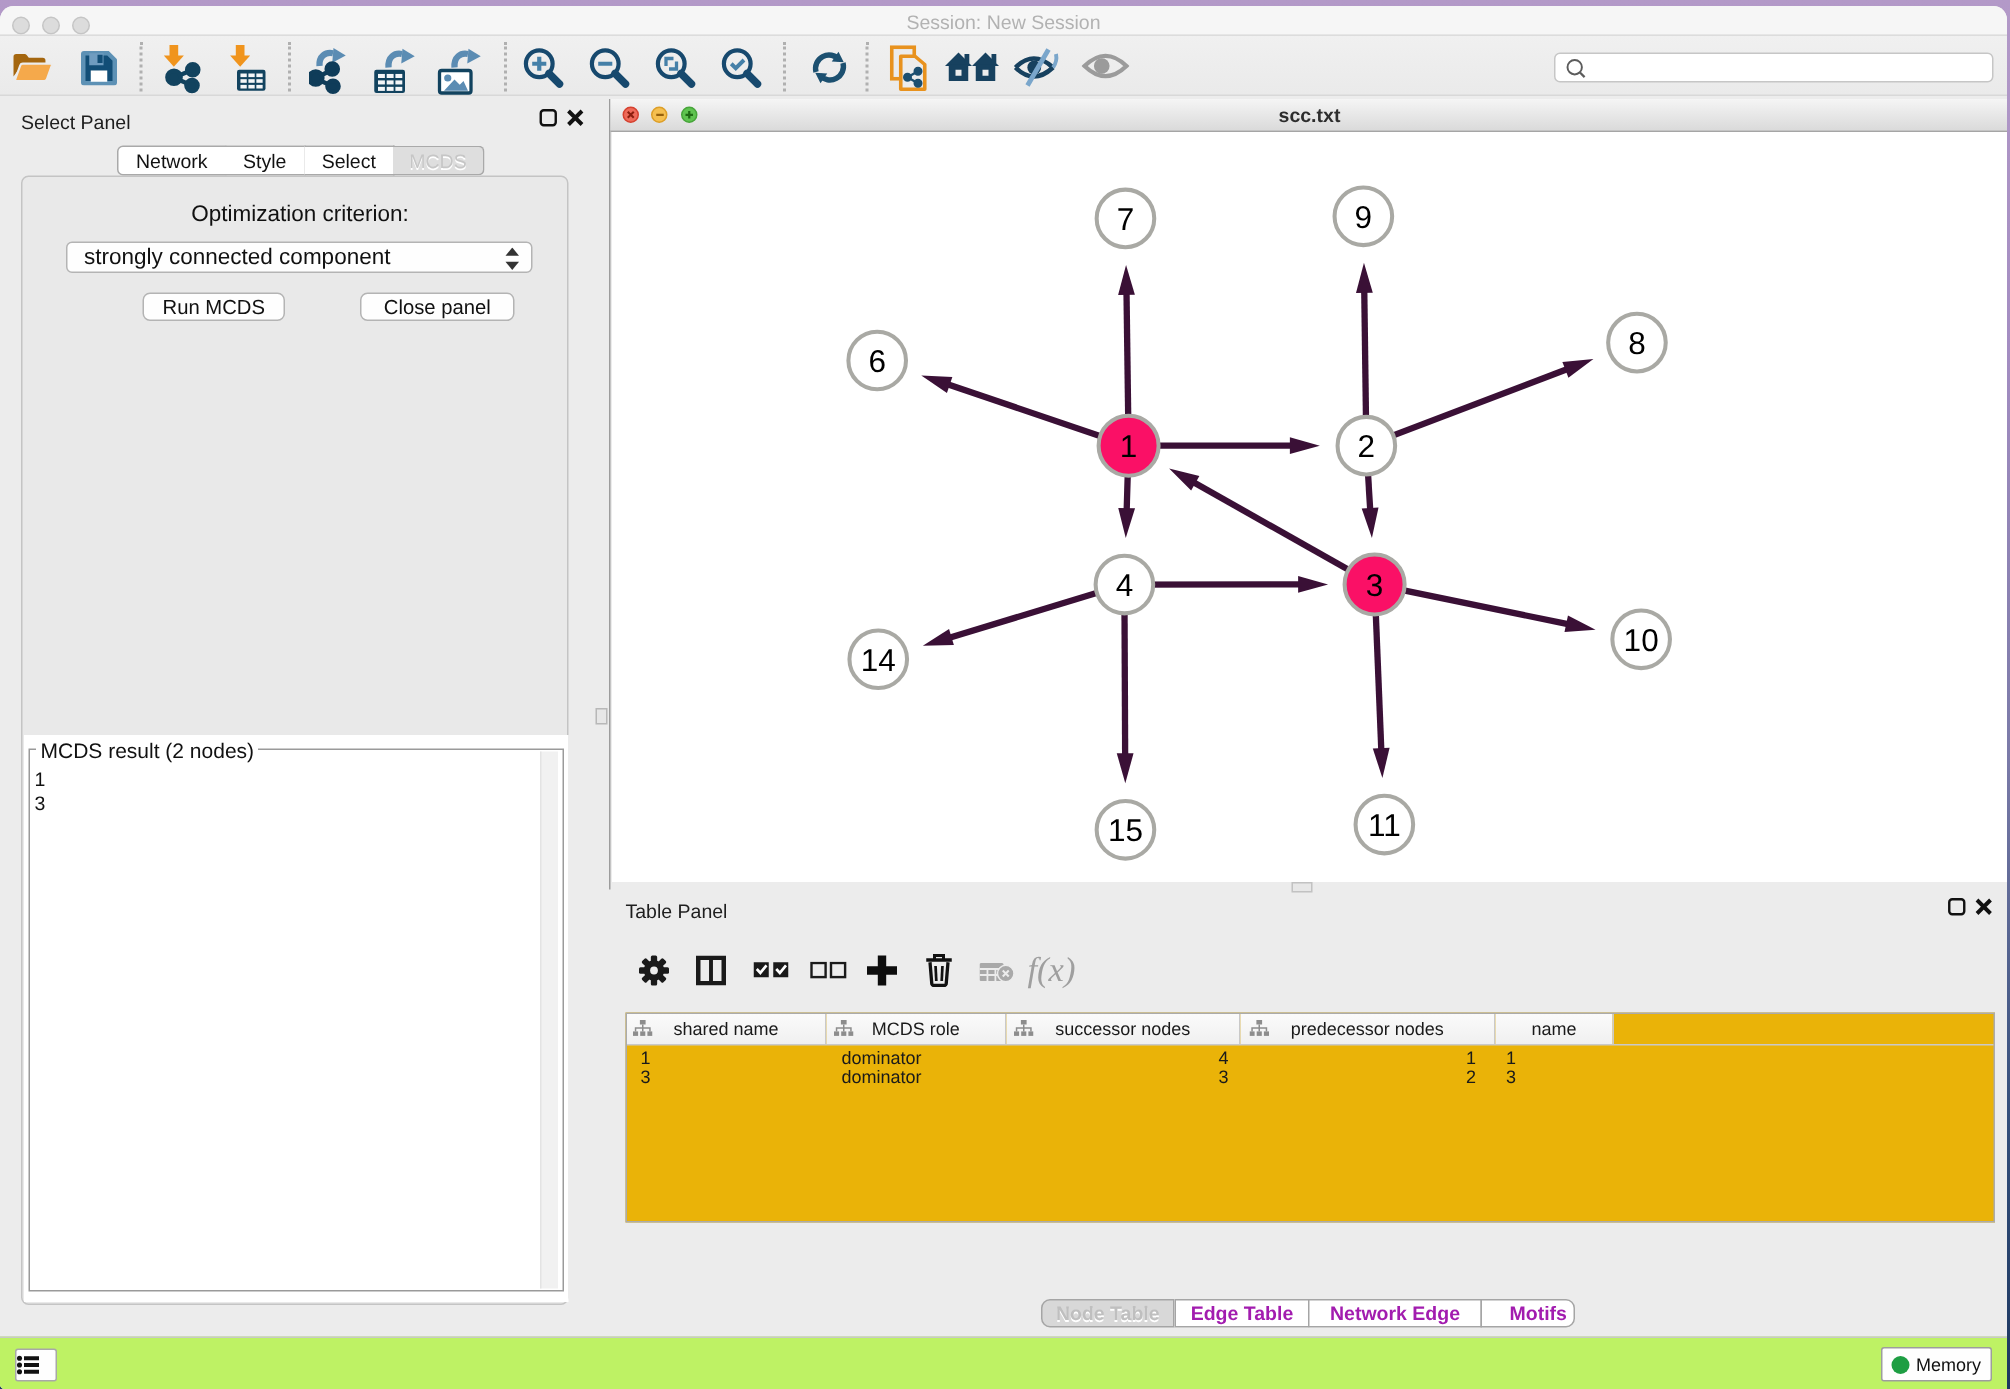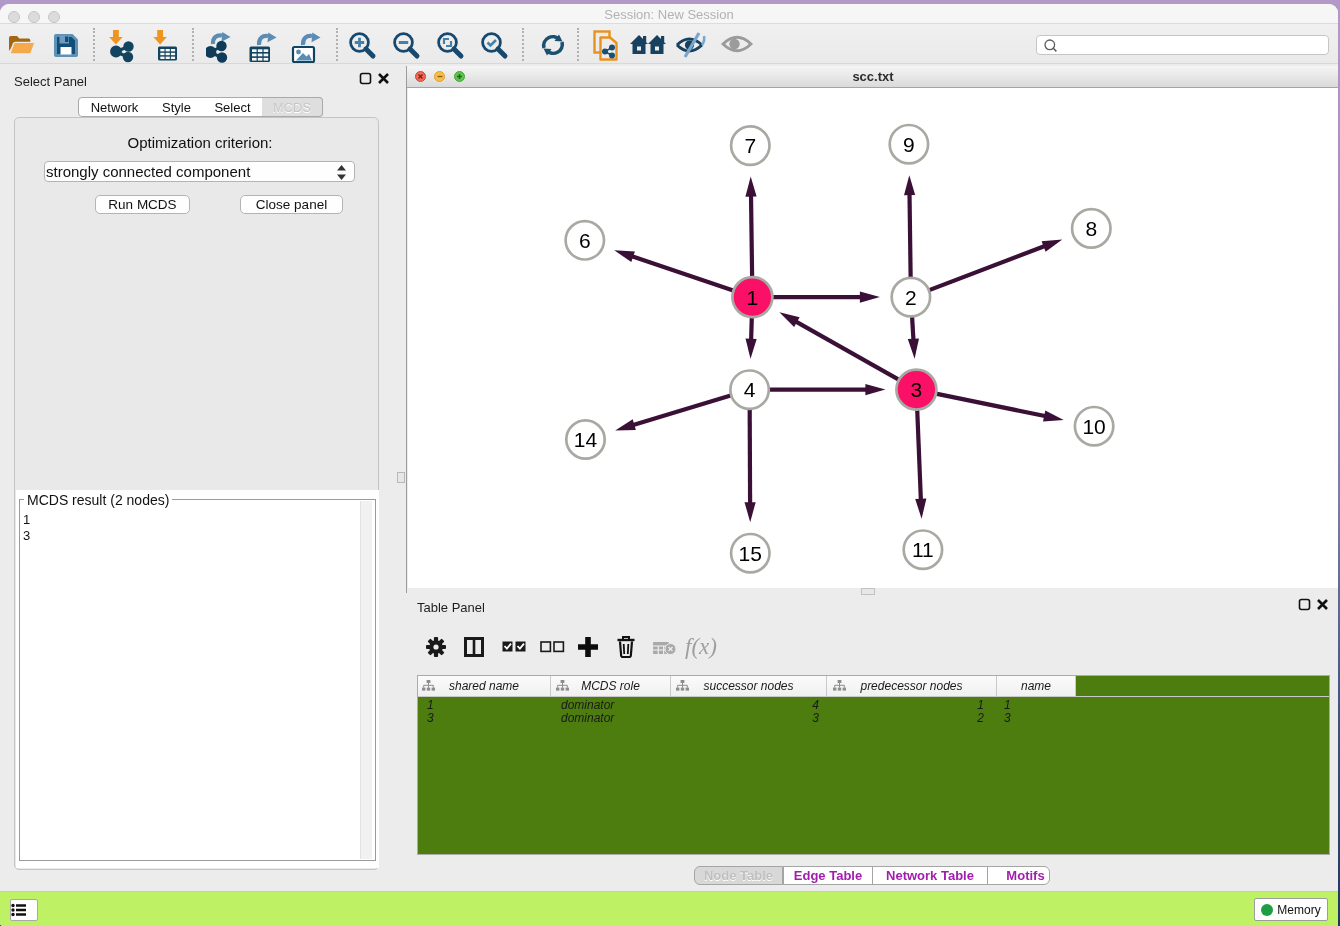--- a/index.html
+++ b/index.html
@@ -28,22 +28,22 @@
  box-sizing:border-box;font-size:13px;color:#111;text-align:center;}
 
 #netwin{position:absolute;left:406px;top:62px;width:932px;height:527px;}
 #nettitle{position:absolute;left:0;top:0;width:100%;height:22px;
  background:linear-gradient(#f5f5f5,#dadada);border-bottom:1px solid #a5a5a5;box-sizing:border-box;}
 .tl2{position:absolute;top:5px;width:11px;height:11px;border-radius:50%;box-sizing:border-box;}
 #netcanvas{position:absolute;left:1px;top:22px;width:931px;height:500px;background:#fff;}
 #netwin{border-left:1px solid #9c9c9c;}
 
 #tpanel{position:absolute;left:392px;top:589px;width:946px;height:298px;}
-#ttable{position:absolute;left:25px;top:82px;width:913px;height:180px;background:#4d7c0f;
- border:1px solid #ababab;box-sizing:border-box;font-style:italic;}
+#ttable{position:absolute;left:25px;top:82px;width:913px;height:140px;background:#eab308;
+ border:1px solid #ababab;box-sizing:border-box;}
 .th{position:absolute;top:0;height:20px;background:linear-gradient(#fbfbfb,#f0f0f0);
  border-right:1px solid #c9c9c9;box-sizing:border-box;font-size:12px;color:#1a1a1a;text-align:center;line-height:20px;}
 .td{position:absolute;font-size:12px;color:#1a1a1a;height:13px;line-height:13px;}
 .btab{position:absolute;top:273px;height:19px;background:#fff;border:1px solid #a5a5a5;
  box-sizing:border-box;font-size:13px;font-weight:bold;color:#a21caf;text-align:center;line-height:17px;}
 
 #status{position:absolute;left:0;top:887px;width:1338px;height:35px;background:#bef264;border-top:1px solid #c8c8c8;box-sizing:border-box;}
 svg{display:block;}
 </style>
 </head>
@@ -216,21 +216,21 @@
   <rect x="1.5" y="1.5" width="10" height="10" rx="2" fill="none" stroke="#111" stroke-width="1.6"></rect>
   <path d="M20,2 l9,9 M29,2 l-9,9" stroke="#111" stroke-width="2.6"></path>
  </svg>
  <div class="tab" style="left:78px;width:73px;border-radius:4px 0 0 4px;">Network</div>
  <div class="tab" style="left:150px;width:54px;border-left:none;">Style</div>
  <div class="tab" style="left:203px;width:60px;border-left:none;">Select</div>
  <div class="tab" style="left:262px;width:61px;border-left:none;border-radius:0 4px 4px 0;background:#dedede;color:#c6c6c6;text-shadow:0 1px 0 #fff;">MCDS</div>
  <div id="cpbox">
   <div style="position:absolute;left:0;top:16px;width:100%;text-align:center;text-indent:7px;font-size:15px;color:#111;">Optimization criterion:</div>
   <div class="btn" style="left:29px;top:43px;width:311px;height:21px;border-radius:4px;text-align:left;line-height:19px;">
-    <span style="padding-left:1px;font-size:15px;">strongly connected component</span>
+    <span style="padding-left:11px;font-size:15px;">strongly connected component</span>
     <svg width="11" height="15" viewBox="0 0 11 15" style="position:absolute;right:7px;top:2.5px;">
      <polygon points="5.5,0 10,5.5 1,5.5" fill="#333"></polygon>
      <polygon points="5.5,15 10,9.5 1,9.5" fill="#333"></polygon>
     </svg>
   </div>
   <div class="btn" style="left:80px;top:77px;width:95px;height:19px;line-height:17px;font-size:13.5px;">Run MCDS</div>
   <div class="btn" style="left:189px;top:77px;width:103px;height:19px;line-height:17px;font-size:13.5px;margin-left:36px;">Close panel</div>
   <div style="position:absolute;left:1px;top:372px;width:363px;height:378px;background:#fff;">
     <div style="position:absolute;left:3px;top:9px;width:357px;height:362px;border:1px solid #9a9a9a;box-sizing:border-box;">
       <div style="position:absolute;left:3px;top:12px;font-size:13px;color:#111;line-height:16.2px;">1<br>3</div>
@@ -424,21 +424,21 @@
   <div class="td" style="left:410px;top:23px;width:156px;text-align:right;">1</div>
   <div class="td" style="left:586px;top:23px;">1</div>
   <div class="td" style="left:9px;top:36px;">3</div>
   <div class="td" style="left:143px;top:36px;">dominator</div>
   <div class="td" style="left:254px;top:36px;width:147px;text-align:right;">3</div>
   <div class="td" style="left:410px;top:36px;width:156px;text-align:right;">2</div>
   <div class="td" style="left:586px;top:36px;">3</div>
  </div>
  <div class="btab" style="left:302px;width:89px;border-radius:6px 0 0 6px;background:#d8d8d8;color:#bfbfbf;text-shadow:0 1px 0 #fff;">Node Table</div>
  <div class="btab" style="left:391px;width:90px;">Edge Table</div>
- <div class="btab" style="left:480px;width:116px;">Network Table</div>
+ <div class="btab" style="left:480px;width:116px;">Network Edge</div>
  <div class="btab" style="left:595px;width:63px;border-radius:0 6px 6px 0;padding-left:14px;">Motifs</div>
 </div>
 <div style="position:absolute;left:397px;top:468px;width:6px;height:9px;background:#e7e7e7;border:1px solid #b8b8b8;"></div>
 <div style="position:absolute;left:861px;top:584px;width:12px;height:5px;background:#e7e7e7;border:1px solid #c2c2c2;"></div>
 <div id="status">
  <div class="btn" style="left:10px;top:7px;width:28px;height:22px;border-radius:2px;border-color:#a8a8a8;">
   <svg width="16" height="14" viewBox="0 0 16 14" style="margin-top:3px;">
    <g fill="#111">
             <circle cx="2" cy="2.5" r="1.7"></circle>
             <circle cx="2" cy="7" r="1.7"></circle>

